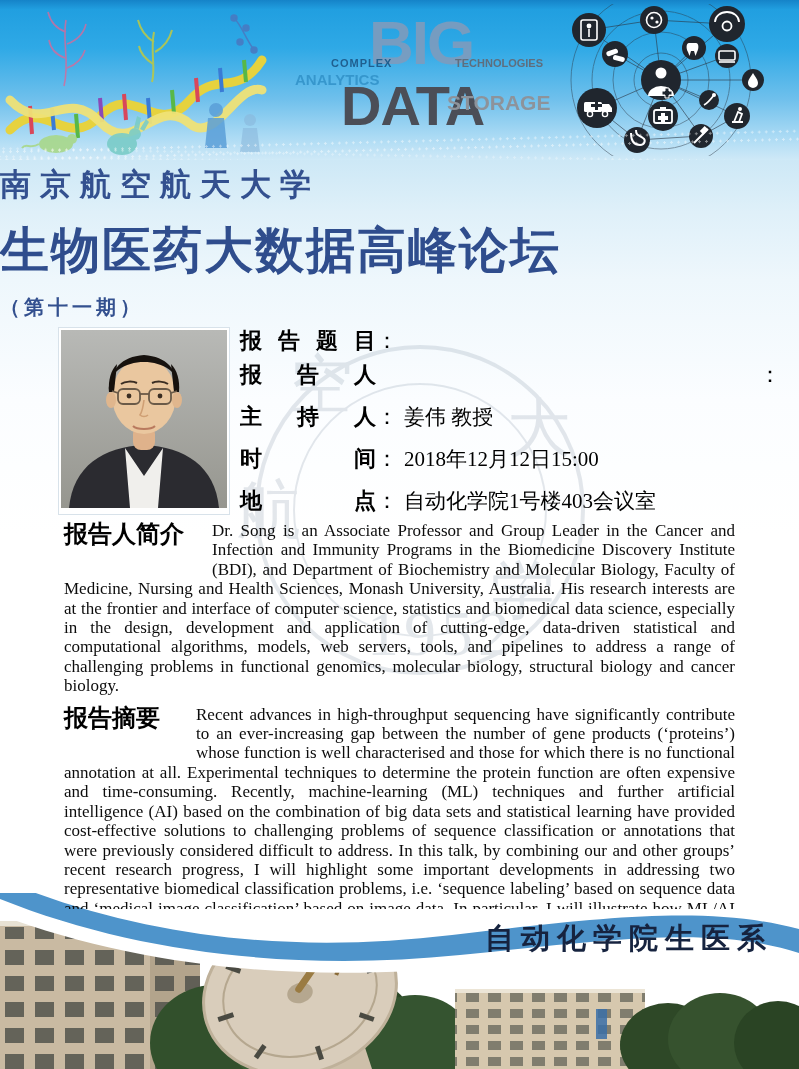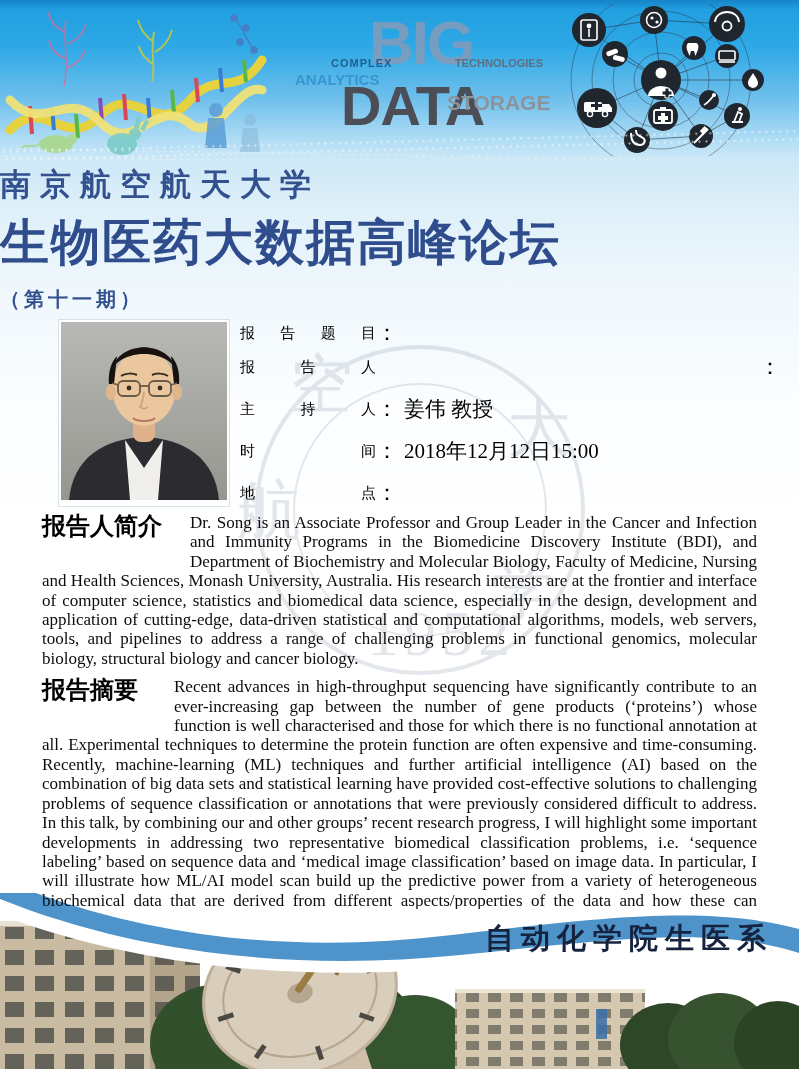--- a/index.html
+++ b/index.html
@@ -52,38 +52,38 @@
   .watermark .ring2 { position:absolute; inset:38px; border:2px solid #5a708a; border-radius:50%; }
   .watermark span { position:absolute; font-size:64px; }
   .wm-c0 { left:34px;  top:-4px; }
   .wm-c1 { left:-18px; top:122px; }
   .wm-c2 { left:252px; top:40px; }
   .wm-c3 { left:236px; top:202px; }
   .wm-year { left:112px; top:252px; font-size:42px; letter-spacing:5px; }
 
   .hdr { position:relative; z-index:1; text-align:left; padding-top:4px; }
   .hdr-univ  { font-size:31px; color:#33508f; letter-spacing:9px; font-weight:600; }
-  .hdr-title { font-size:49px; color:#2f4d8d; letter-spacing:2px; font-weight:600; margin-top:4px; }
+  .hdr-title { font-size:49px; color:#2f4d8d; letter-spacing:2px; font-weight:600; margin-top:12px; }
   .hdr-sess  { font-size:20px; color:#33508f; letter-spacing:4px; font-weight:600; margin-top:10px; }
 
   .details { position:relative; z-index:1; display:flex; align-items:flex-start;
     padding:6px 12px 0 58px; }
   .photo-wrap { flex:0 0 172px; border:1px solid #d8e2ea; background:#fff; padding:2px; }
   .drows { flex:1; margin-left:10px; min-width:0; }
   .drow { display:flex; align-items:flex-start; }
-  .dlabel { flex:0 0 136px; font-size:15px; line-height:28px;
-    text-align:justify; text-align-last:justify; }
+  .dlabel { flex:0 0 136px; font-size:22px; line-height:28px;
+    text-align:justify; text-align-last:justify;font-weight:bold; }
   .dcolon { font-size:22px; line-height:28px; margin:0 6px 0 0; }
   .dval-title { font-size:18.5px; line-height:21px; text-align:justify; }
   .dval-name  { font-size:22px; line-height:29px; }
   .dval-name2 { font-size:22px; line-height:30px; }
   .dval-cjk   { font-size:21px; line-height:28px; }
   .mt6 { margin-top:6px;justify-content:space-between; } .mt2 { margin-top:14px; }
 
-  .section { position:relative; z-index:1; padding:0 42px; text-align:justify;
+  .section { position:relative; z-index:1; padding:0 64px; text-align:justify;
     font-size:17px; line-height:19.4px; color:#0c0c0c; }
   .bio { margin-top:6px; }
   .abstract { margin-top:9px; }
   .sec-label { float:left; font-family:"Liberation Sans", sans-serif; font-weight:700;
     font-size:24px; line-height:22px; padding-top:2px; height:40px; color:#000; }
   .sec-label-bio { width:148px; }
   .sec-label-abs { width:132px; }
 
   
   .footer { position:absolute; left:0; bottom:0; width:799px; height:176px; background:#86efac; }
@@ -348,20 +348,21 @@
           <div class="dval-cjk">姜伟 教授</div>
         </div>
         <div class="drow mt2">
           <span class="dlabel">时间</span>
           <span class="dcolon">：</span>
           <div class="dval-cjk">2018年12月12日15:00</div>
         </div>
         <div class="drow mt2">
           <span class="dlabel">地点</span>
           <span class="dcolon">：</span>
+          <div class="dval-cjk">自动化学院1号楼403会议室</div>
         </div>
       </div>
     </div>
 
     <div class="section bio">
       <span class="sec-label sec-label-bio">报告人简介</span>
       <span>Dr. Song is an Associate Professor and Group Leader in the Cancer and Infection and Immunity Programs in the Biomedicine Discovery Institute (BDI), and Department of Biochemistry and Molecular Biology, Faculty of Medicine, Nursing and Health Sciences, Monash University, Australia. His research interests are at the frontier and interface of computer science, statistics and biomedical data science, especially in the design, development and application of cutting-edge, data-driven statistical and computational algorithms, models, web servers, tools, and pipelines to address a range of challenging problems in functional genomics, molecular biology, structural biology and cancer biology.</span>
     </div>
 
     <div class="section abstract">

